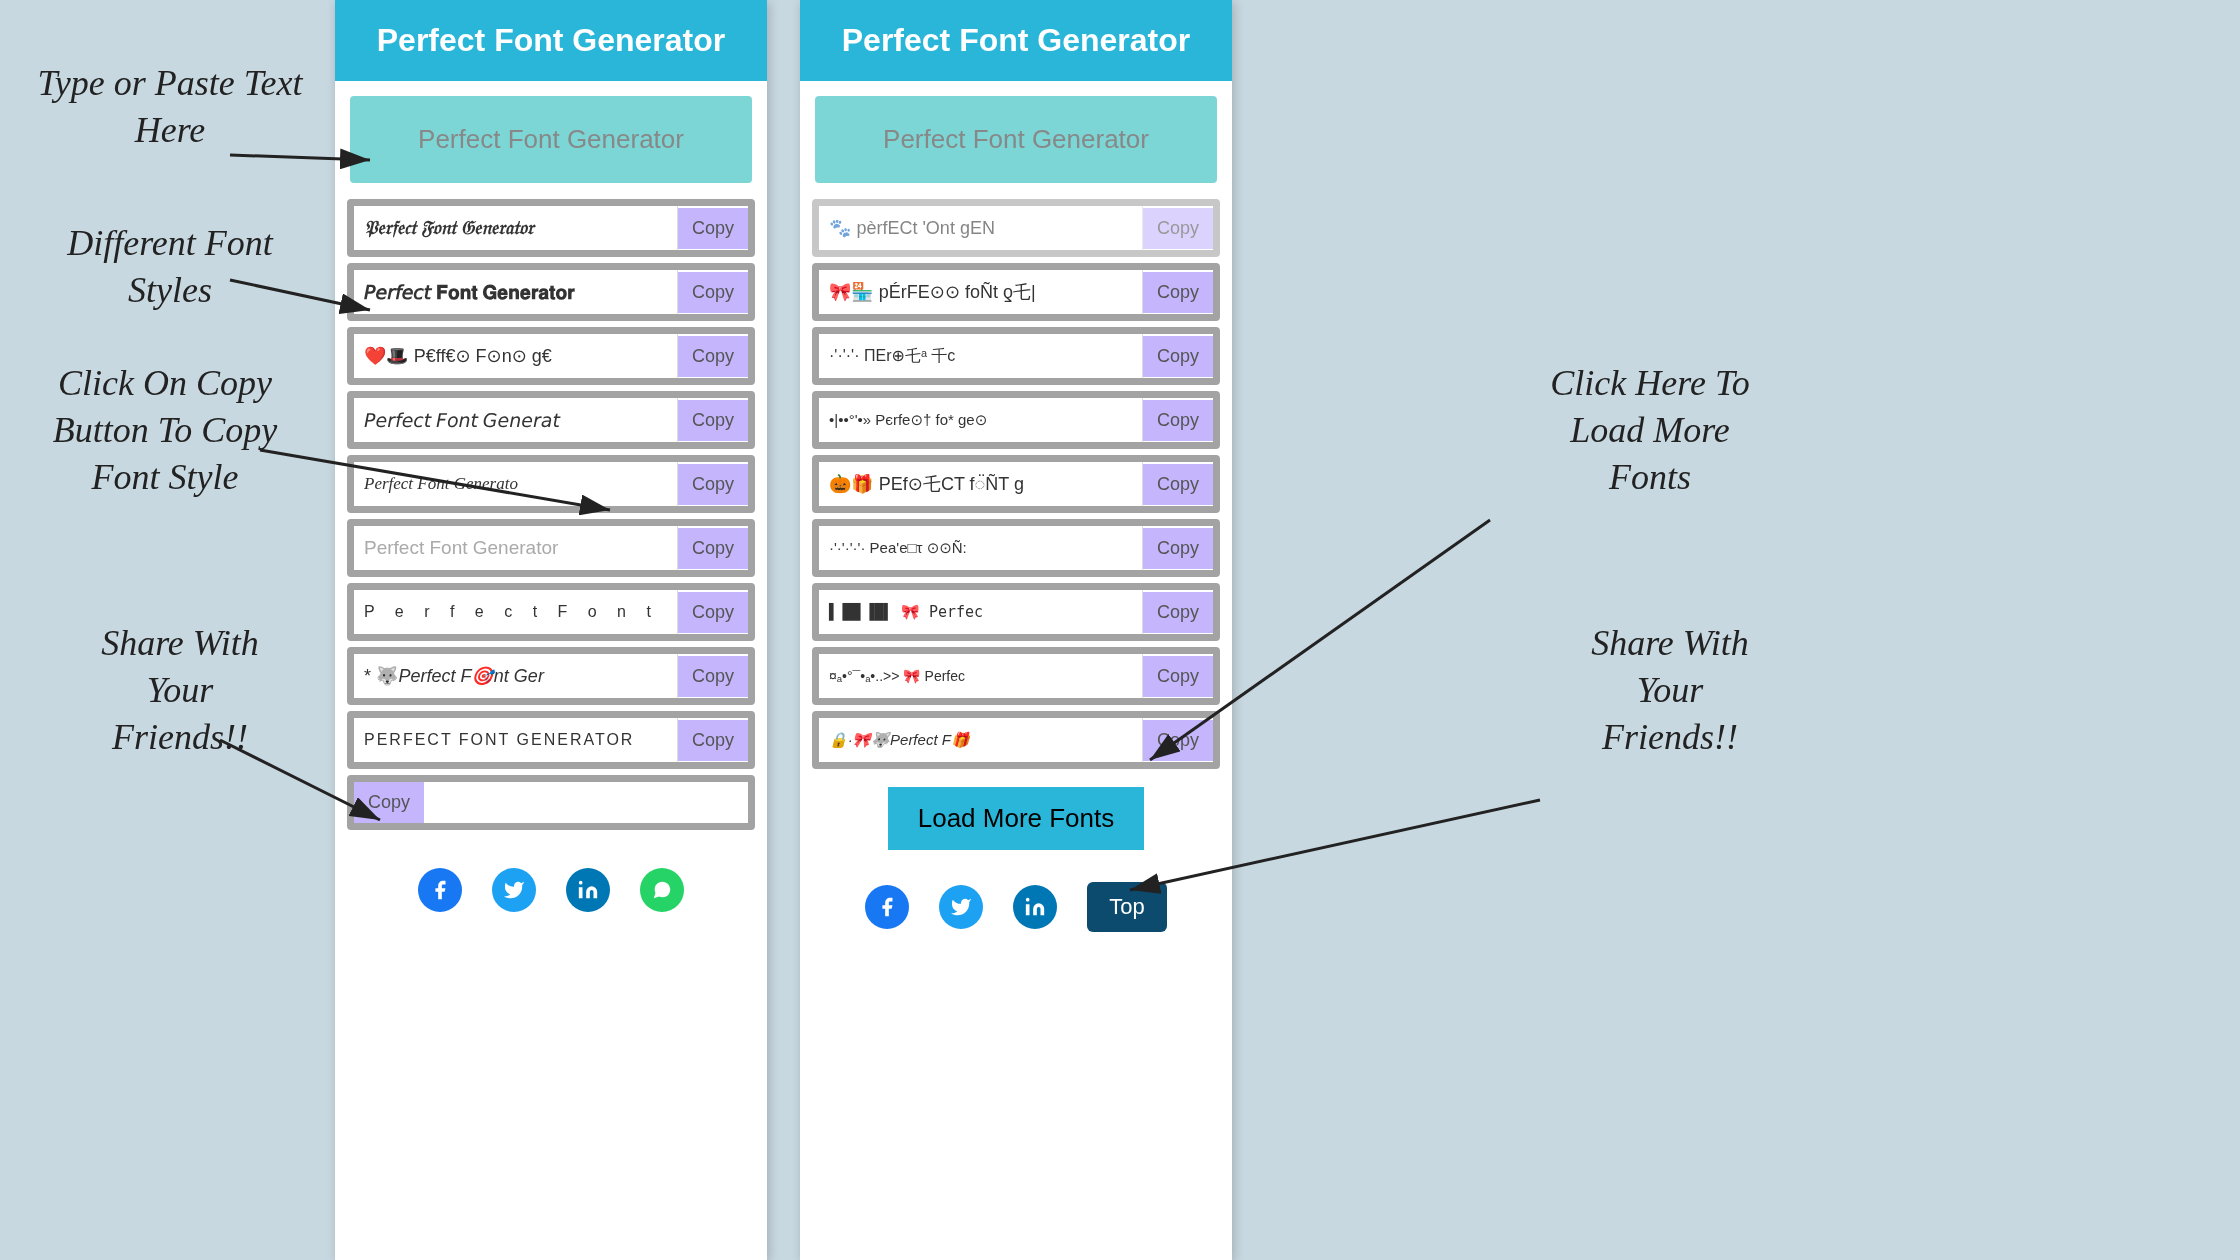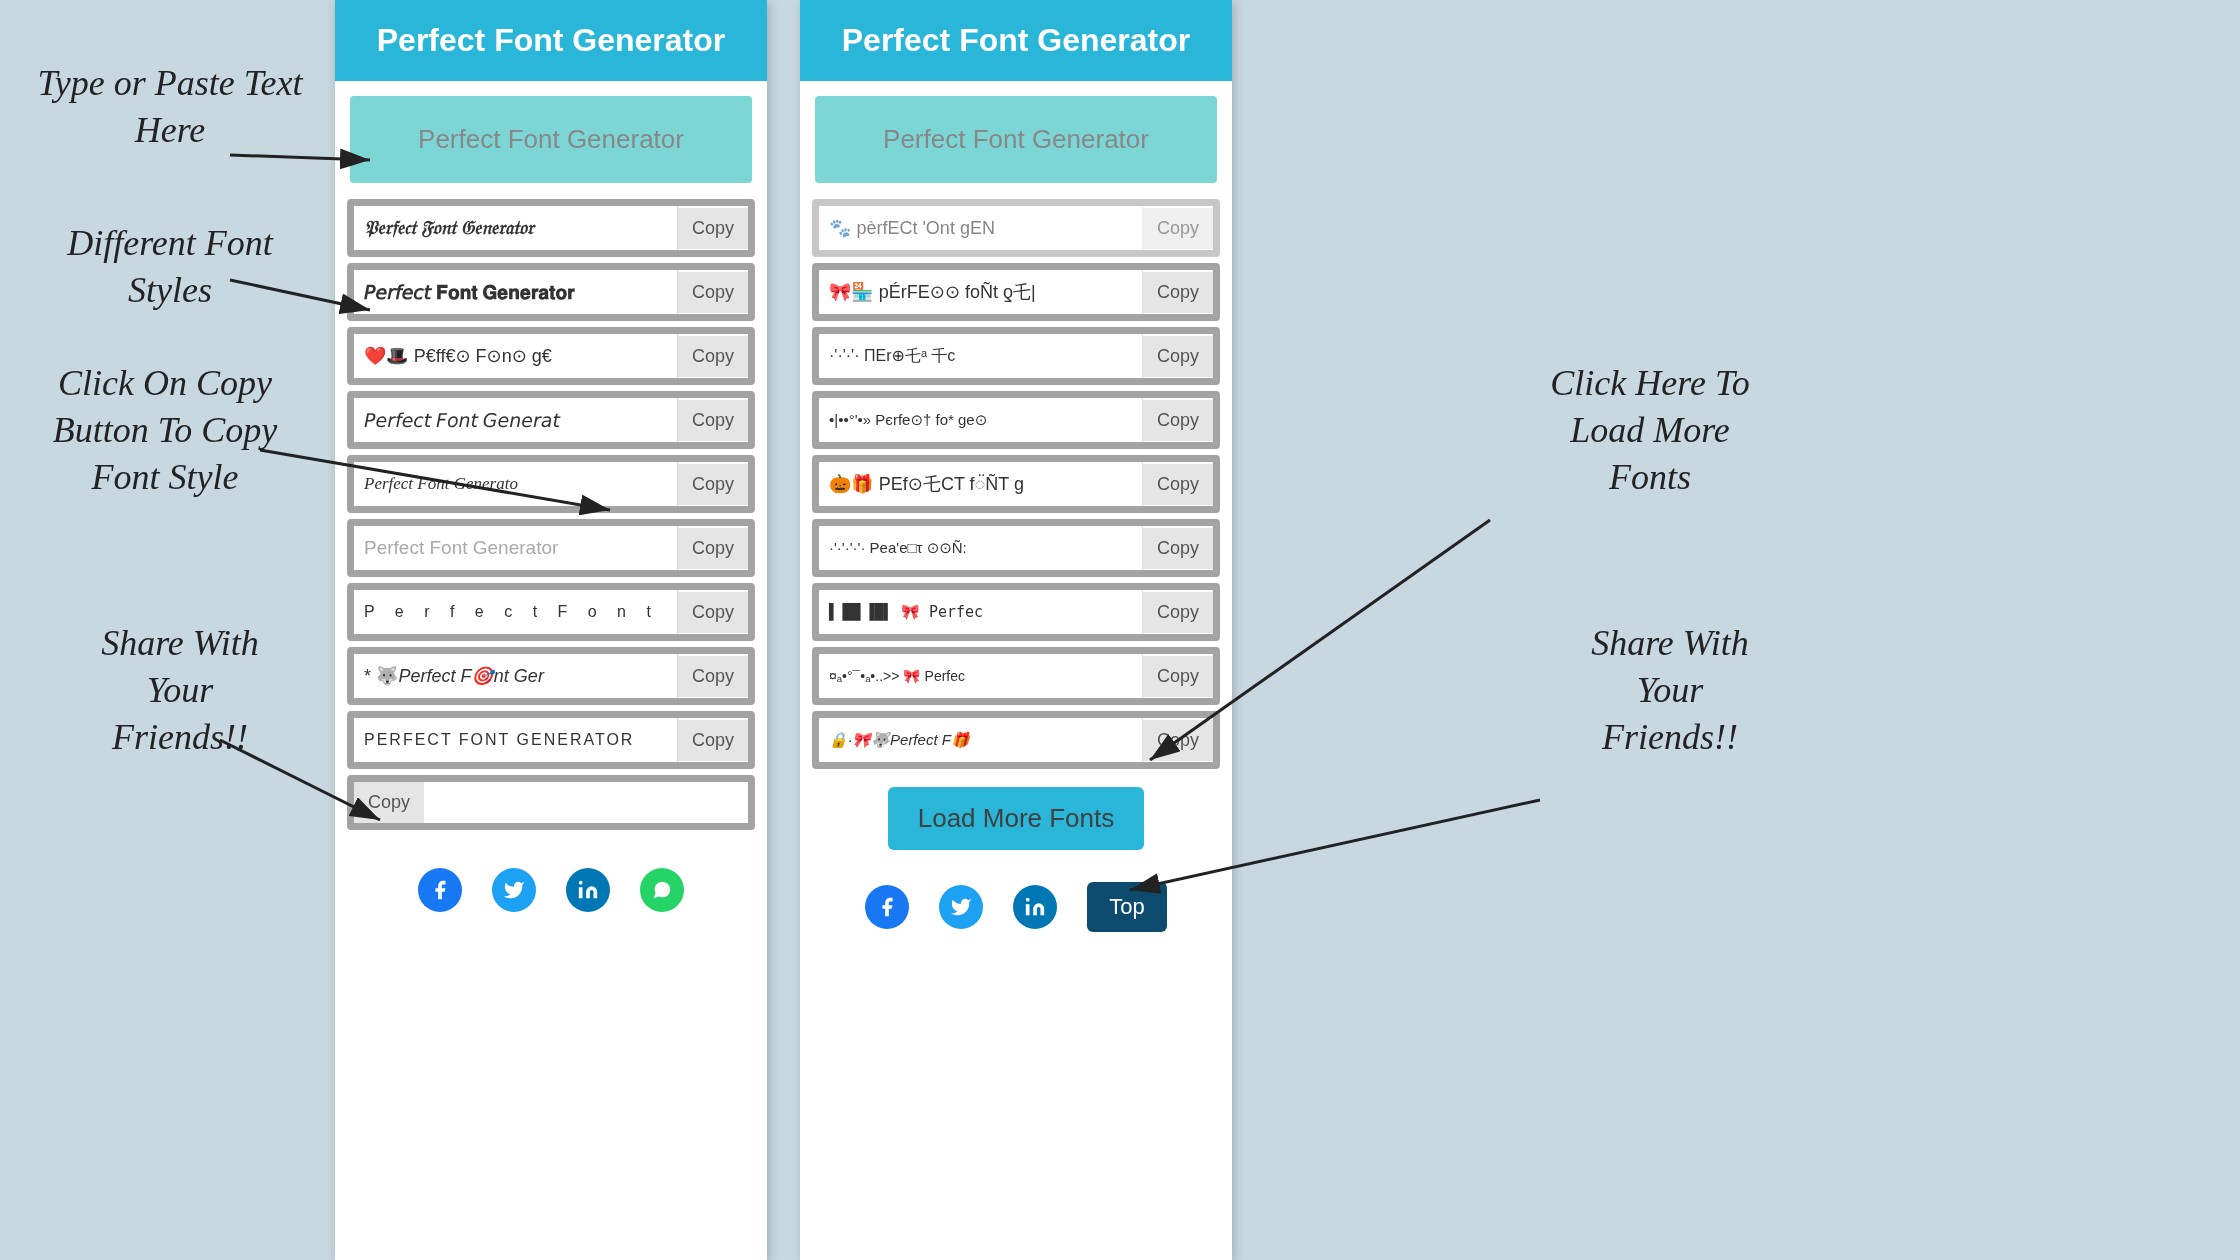--- a/index.html
+++ b/index.html
@@ -74,34 +74,34 @@
       overflow: hidden;
       white-space: nowrap;
       text-overflow: ellipsis;
       min-height: 44px;
       display: flex;
       align-items: center;
       border-right: 1px solid #ddd;
     }
 
     .copy-btn {
-      background: #e5e5e5;
+      background: #c4b5fd;
       border: none;
       padding: 10px 14px;
       font-size: 18px;
       color: #555;
       cursor: pointer;
       white-space: nowrap;
     }
 
     .load-more-btn {
       background: #29b6d8;
-      color: #404040;
+      color: #000000;
       border: none;
-      border-radius: 6px;
+      border-radius: 0;
       font-size: 26px;
       padding: 16px 30px;
       cursor: pointer;
       display: block;
       margin: 14px auto;
     }
 
     .top-btn {
       background: #0c4a6e;
       color: white;

